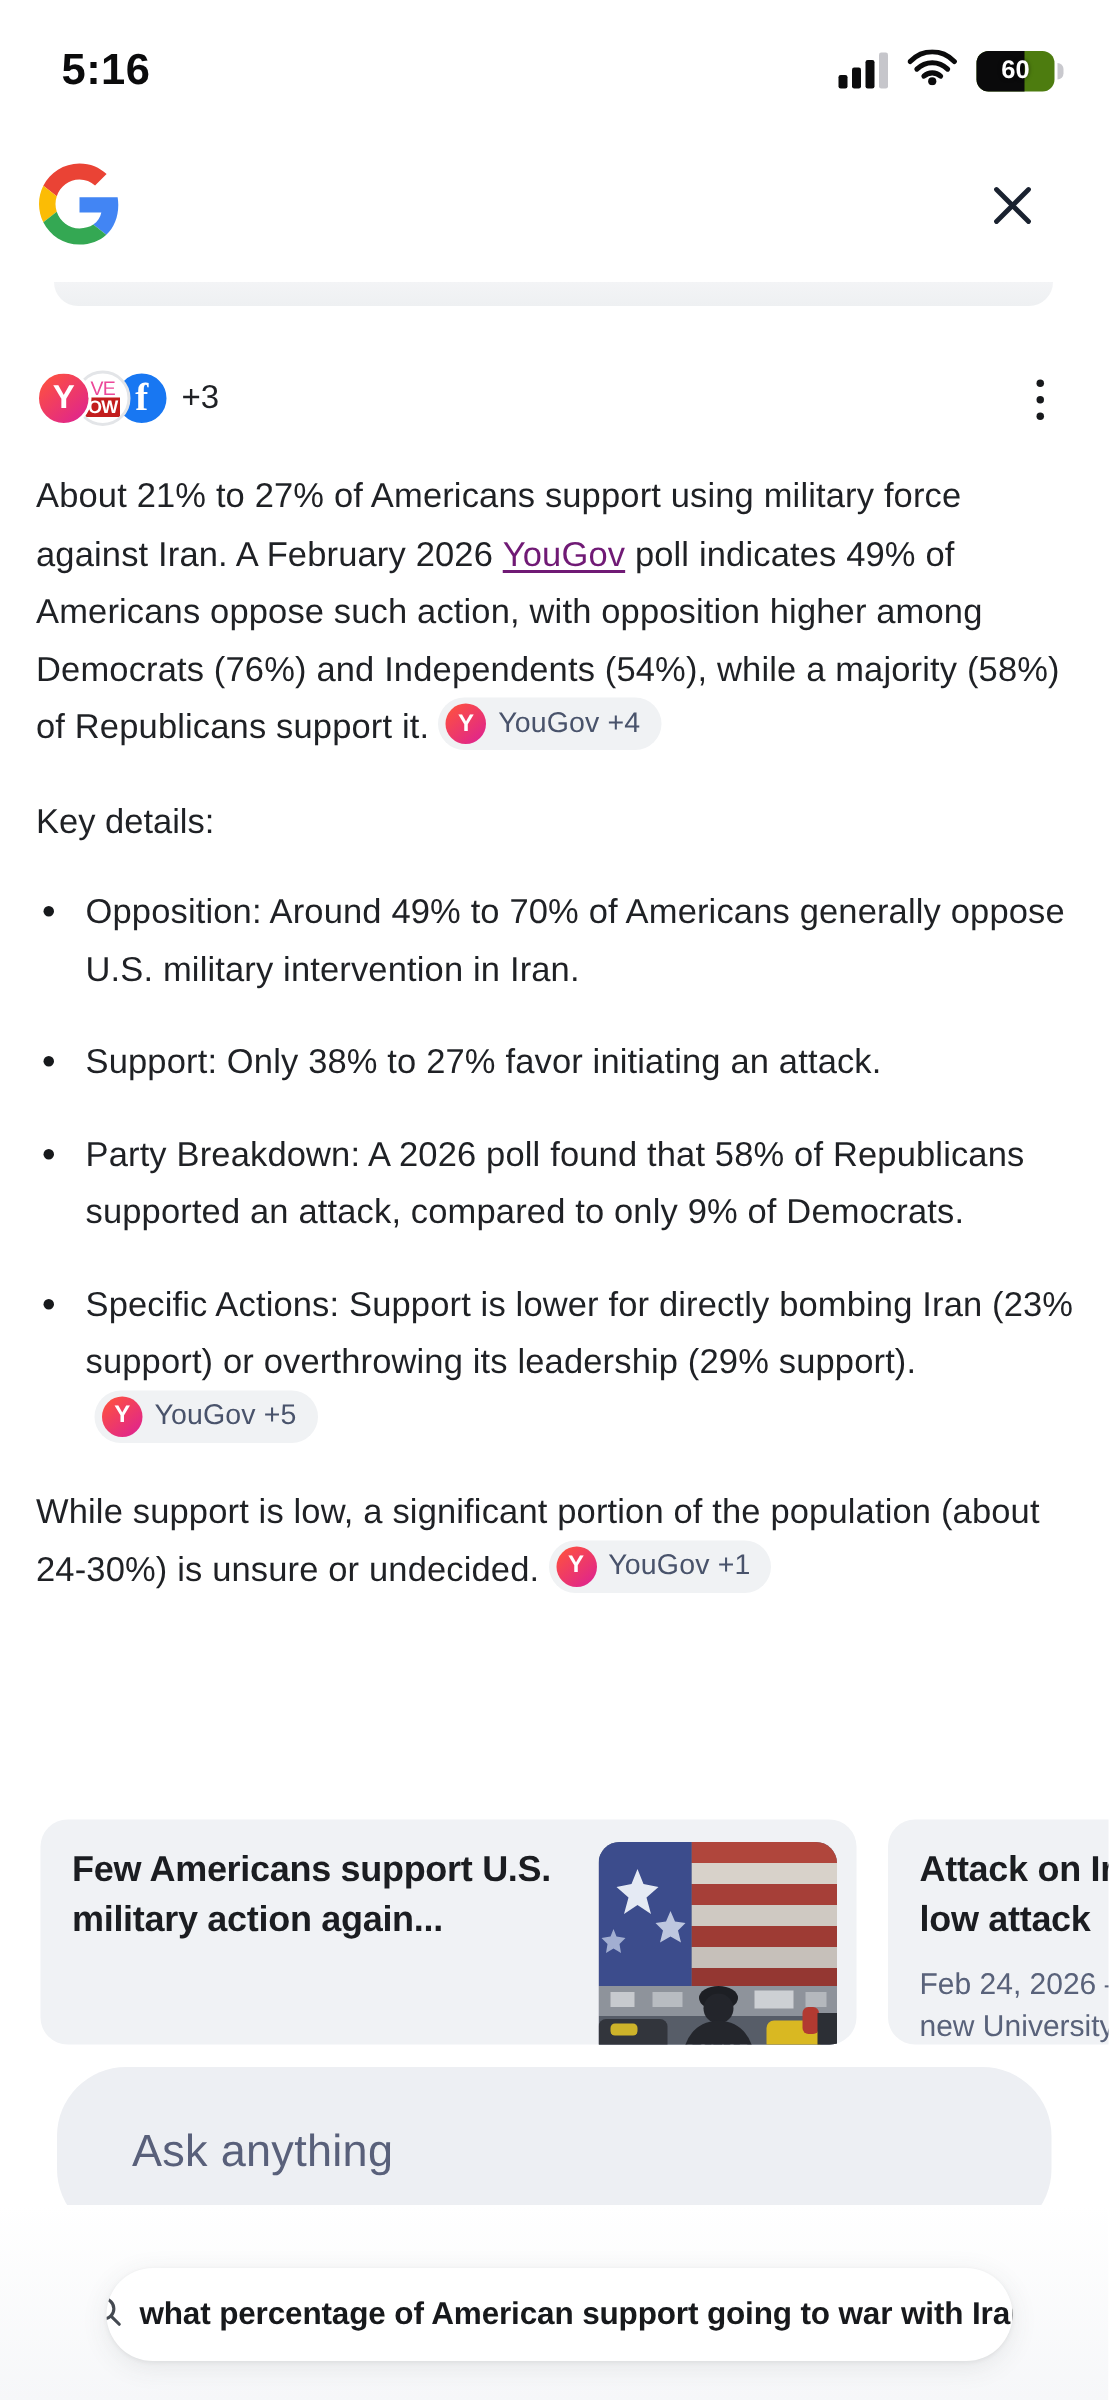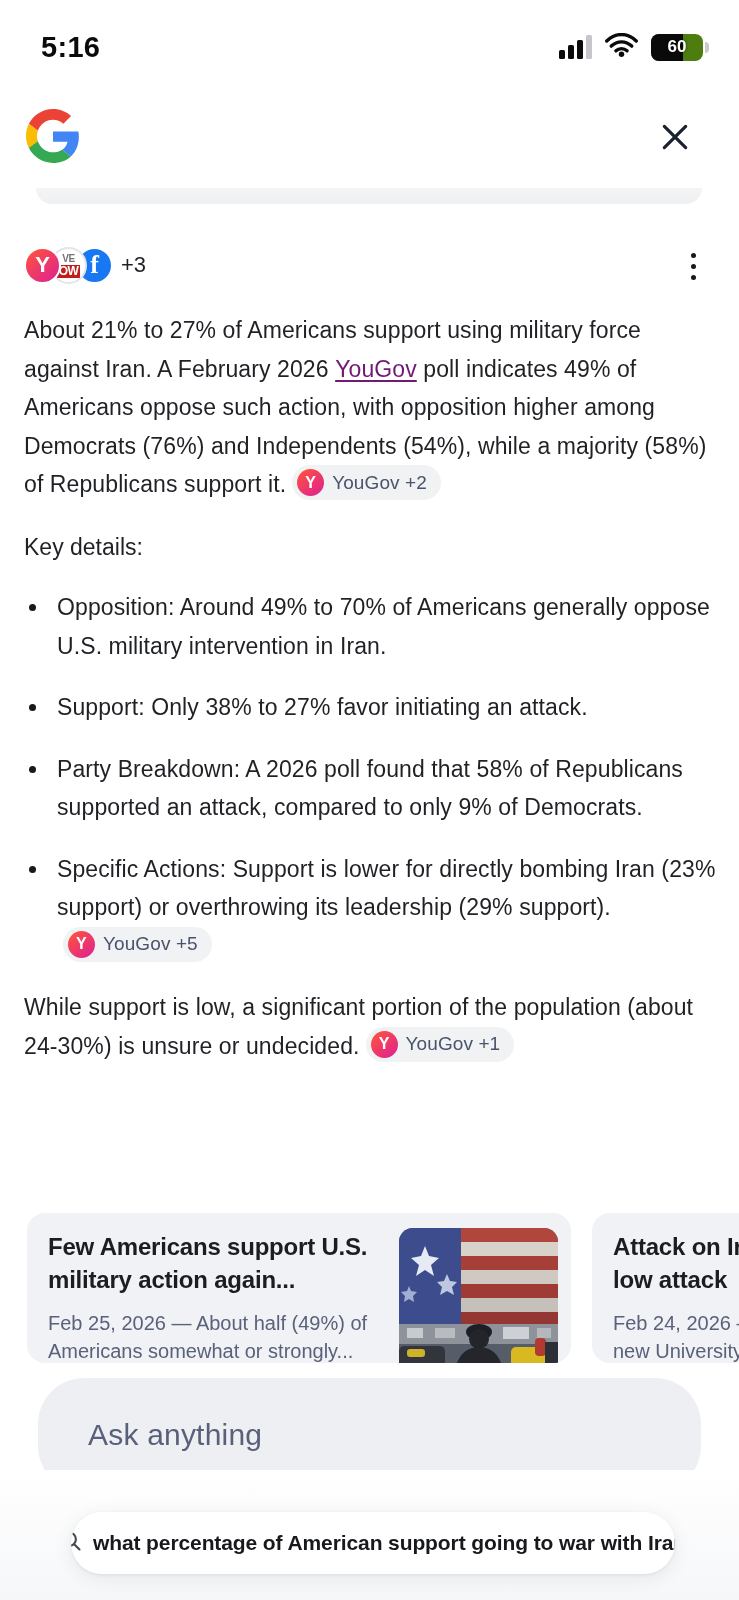--- a/index.html
+++ b/index.html
@@ -34,21 +34,21 @@
     background:linear-gradient(#f3f4f6,#eef0f2); border-radius:0 0 18px 18px; }
   
   .answer-body { position:absolute; top:243px; left:24px; width:694px; }
   .sources-row { display:flex; align-items:center; height:44px; margin-bottom:24px; position:relative; }
   .favicon { width:37px; height:37px; border-radius:50%; border:2px solid #fff;
     display:flex; align-items:center; justify-content:center; flex-direction:column;
     font-weight:700; position:relative; }
   .favicon + .favicon { margin-left:-11px; }
   .fav-yougov { background:linear-gradient(140deg,#fb4d46 15%,#e0258c 90%); color:#fff; font-size:22px; z-index:3; }
   .fav-livenow { background:#fff; border:2px solid #e3e5e8; z-index:2; overflow:hidden; }
-  .fav-livenow .l1 { color:#737373; font-size:10px; font-weight:700; line-height:12px; letter-spacing:-.5px; }
+  .fav-livenow .l1 { color:#ec4899; font-size:13px; font-weight:400; line-height:12px; letter-spacing:-.5px; }
   .fav-livenow .l2 { color:#fff; background:#c21d1d; font-size:12px; font-weight:800; line-height:13px; padding:0 2px; letter-spacing:-.5px; }
   .fav-facebook { background:#1877f2; color:#fff; font-size:26px; z-index:1; font-family:"Liberation Serif", serif; }
   .more-count { margin-left:8px; font-size:22px; color:#1f2125; }
   .kebab { position:absolute; right:8px; top:4px; width:34px; height:38px; display:flex;
     flex-direction:column; align-items:center; justify-content:center; gap:6px; cursor:pointer; }
   .kebab i { width:5px; height:5px; border-radius:50%; background:#17191c; }
   .answer-text { font-size:23px; line-height:38.5px; color:#1f2125; letter-spacing:.1px; }
   .answer-text a { color:#701a75; text-decoration:underline; text-underline-offset:3px; font-weight:500; }
   p.para1 { margin-bottom:24px; }
   .key-details { font-size:23px; line-height:38.5px; color:#1f2125; }
@@ -148,21 +148,21 @@
     <span class="more-count">+3</span>
     <span class="kebab">
         <i></i>
         <i></i>
         <i></i>
       </span>
   </div>
 
   <p class="answer-text para1"><span>About 21% to 27% of Americans support using military force against Iran. A February 2026 </span><a href="#">YouGov</a><span> poll indicates 49% of Americans oppose such action, with opposition higher among Democrats (76%) and Independents (54%), while a majority (58%) of Republicans support it.</span><span class="cite-chip">
         <span class="chip-ico">Y</span>
-        <span class="chip-label">YouGov +2</span>
+        <span class="chip-label">YouGov +4</span>
       </span></p>
 
   <div class="key-details">Key details:</div>
 
   <ul class="kd-list">
     <li><b>Opposition:</b><span> Around 49% to 70% of Americans generally oppose U.S. military intervention in Iran.</span></li>
     <li><b>Support:</b><span> Only 38% to 27% favor initiating an attack.</span></li>
     <li><b>Party Breakdown:</b><span> A 2026 poll found that 58% of Republicans supported an attack, compared to only 9% of Democrats.</span></li>
     <li><b>Specific Actions:</b><span> Support is lower for directly bombing Iran (23% support) or overthrowing its leadership (29% support).</span><span class="cite-chip">
           <span class="chip-ico">Y</span>
@@ -173,21 +173,20 @@
   <p class="answer-text"><span>While support is low, a significant portion of the population (about 24-30%) is unsure or undecided.</span><span class="cite-chip">
         <span class="chip-ico">Y</span>
         <span class="chip-label">YouGov +1</span>
       </span></p>
 </div>
 
 <div class="cards-row">
   <div class="card card1">
     <div class="card-text">
       <div class="card-title">Few Americans support U.S. military action again...</div>
-      <div class="card-desc">Feb 25, 2026 — About half (49%) of Americans somewhat or strongly...</div>
     </div>
     <div class="card-thumb">
       <svg width="159" height="150" viewBox="0 0 159 150">
         <rect width="159" height="150" fill="#6a7487"></rect>
 
         <rect x="62" y="0" width="97" height="14" fill="#b0463c"></rect>
         <rect x="62" y="14" width="97" height="14" fill="#d8d2ca"></rect>
         <rect x="62" y="28" width="97" height="14" fill="#a63f38"></rect>
         <rect x="62" y="42" width="97" height="14" fill="#cfc9c2"></rect>
         <rect x="62" y="56" width="97" height="14" fill="#9e3b34"></rect>

